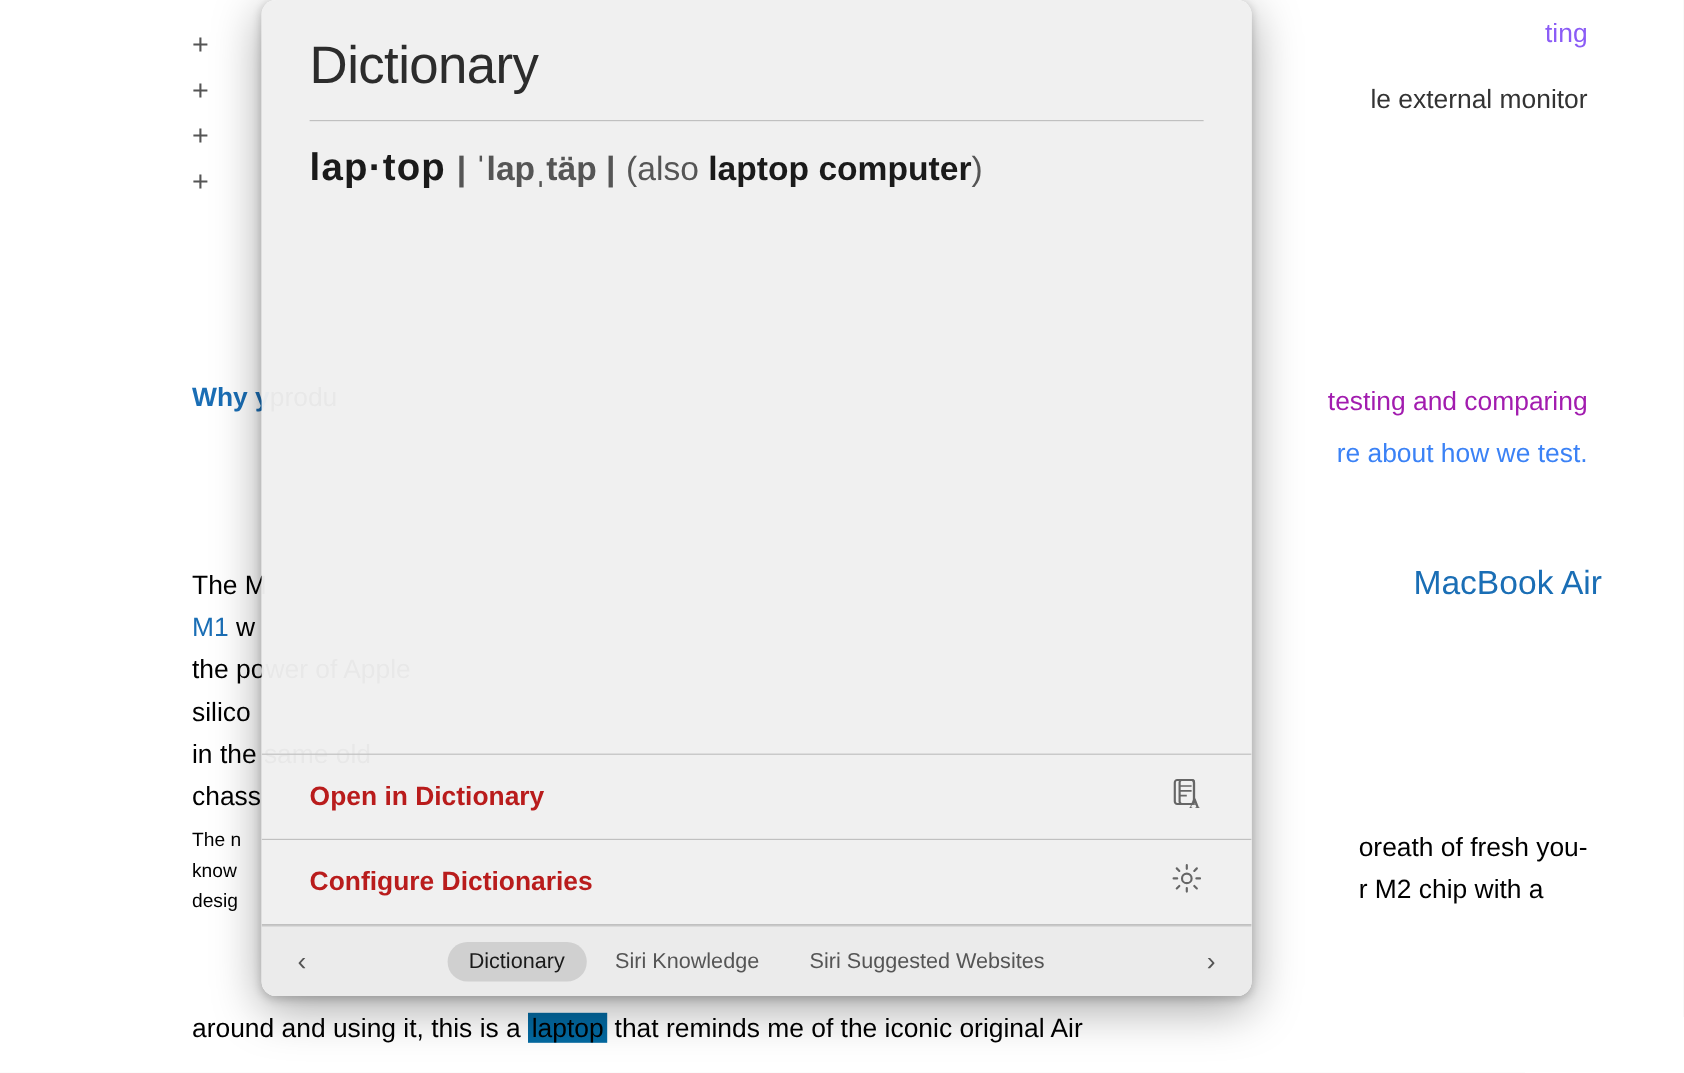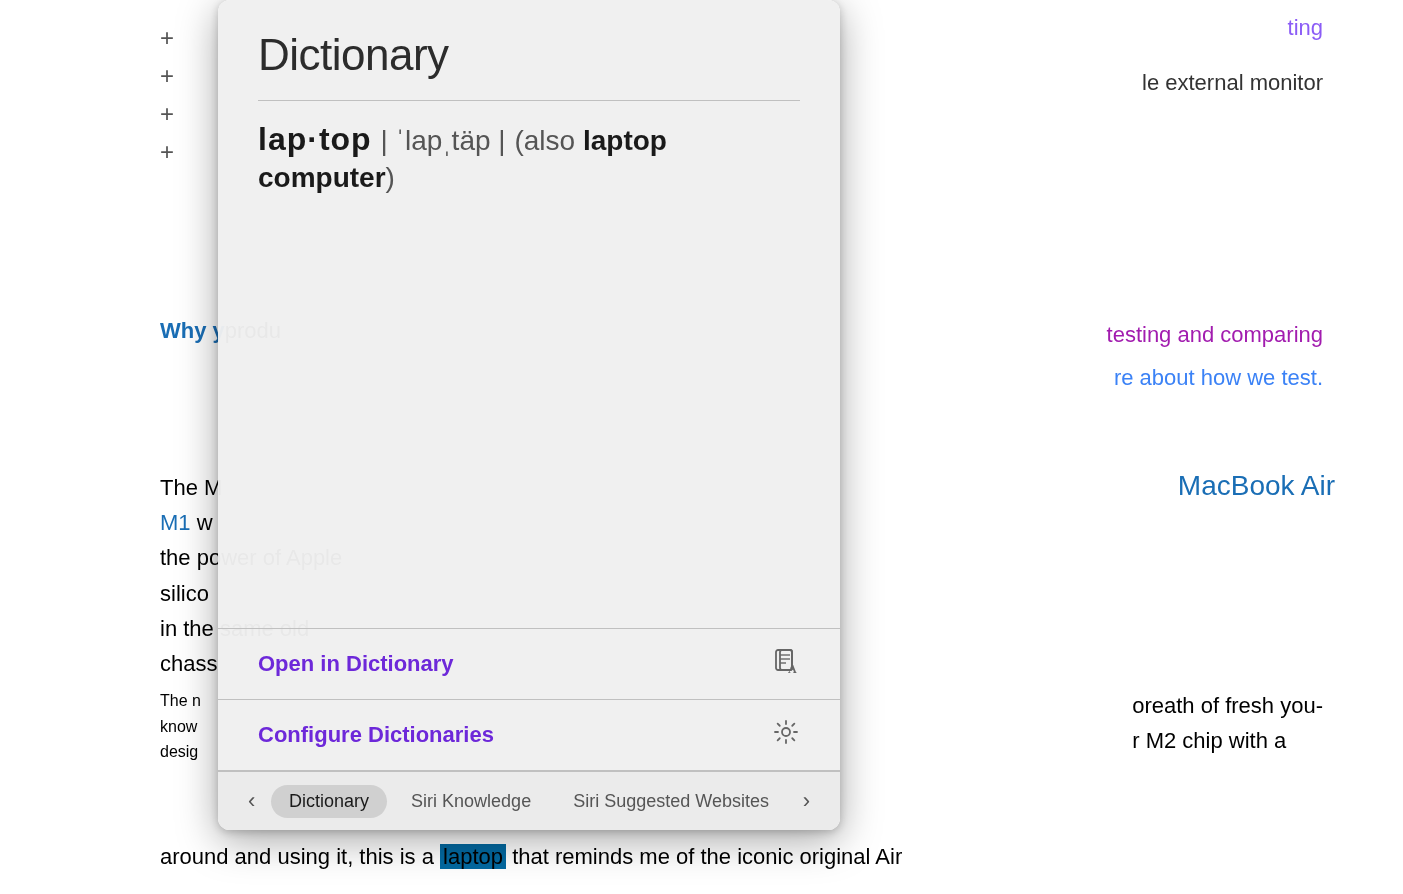--- a/index.html
+++ b/index.html
@@ -64,21 +64,21 @@
       right: 80px;
       font-size: 22px;
       color: #3b82f6;
     }
 
     
     .popup-overlay {
       position: absolute;
       top: 0;
       left: 218px;
-      width: 622px;
+      width: 825px;
       height: 830px;
       background: rgba(240, 240, 240, 0.97);
       border-radius: 12px;
       box-shadow: 0 10px 40px rgba(0,0,0,0.35), 0 2px 8px rgba(0,0,0,0.2);
       display: flex;
       flex-direction: column;
       overflow: hidden;
     }
 
     
@@ -107,21 +107,21 @@
       color: #1a1a1a;
     }
 
     .dict-word {
       font-weight: 600;
       letter-spacing: 1px;
     }
 
     .dict-pronunciation {
       color: #555;
-      font-weight: 400;
+      font-weight: 700;
       font-size: 28px;
     }
 
     .dict-also {
       color: #555;
       font-weight: 300;
       font-size: 28px;
     }
 
     .dict-also-bold {
@@ -154,21 +154,21 @@
       align-items: center;
       justify-content: space-between;
       padding: 18px 40px;
       cursor: pointer;
       border-bottom: 1px solid #c0c0c0;
     }
 
     .dict-action-label {
       font-size: 22px;
       font-weight: 600;
-      color: #6d28d9;
+      color: #b91c1c;
     }
 
     .dict-action-icon {
       font-size: 22px;
       color: #666;
     }
 
     
     .dict-tabbar {
       background: rgba(235, 235, 235, 0.98);

